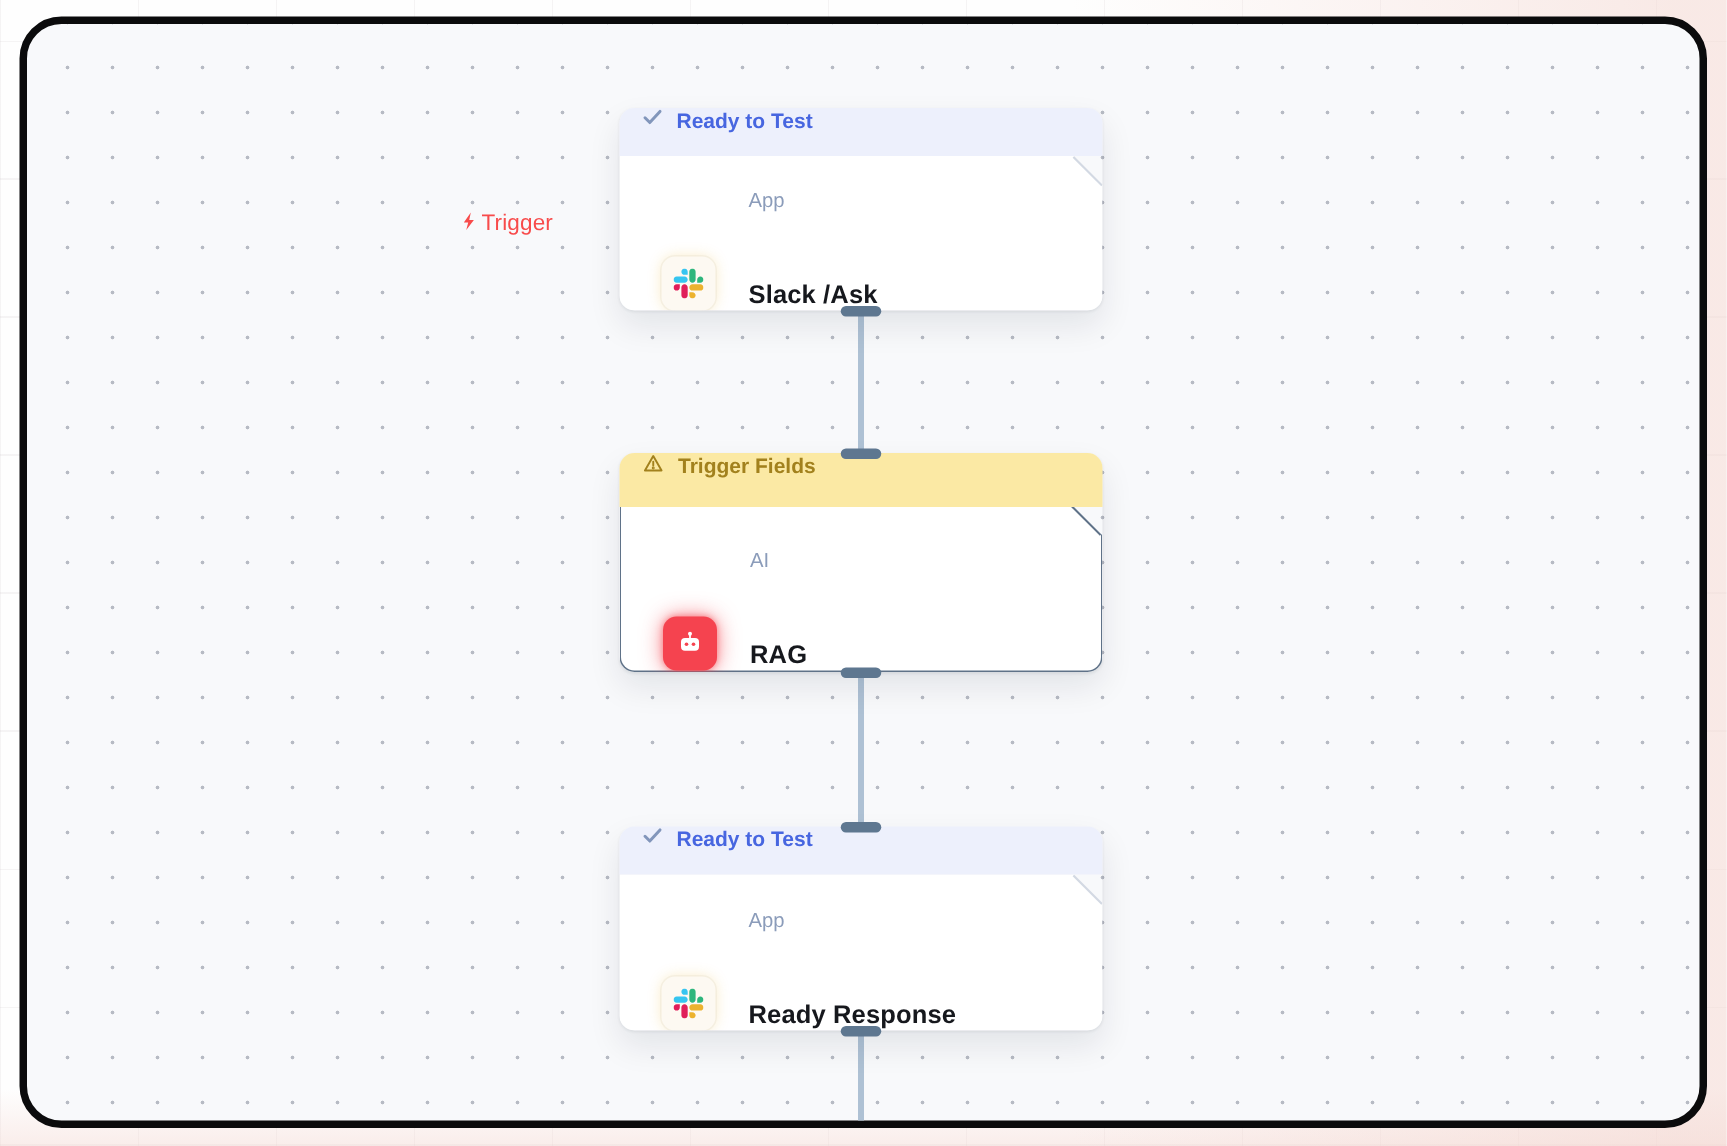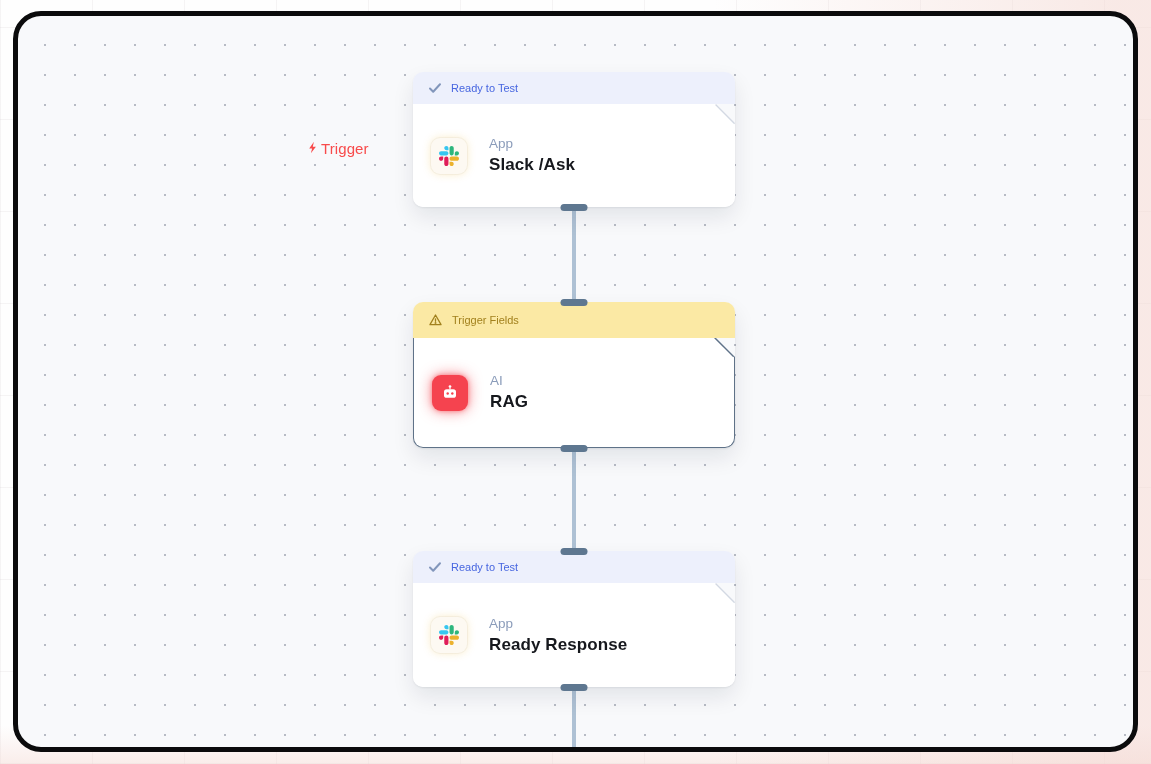--- a/index.html
+++ b/index.html
@@ -27,40 +27,40 @@
     color:#f84b4b;font-size:15px;font-weight:500;letter-spacing:.1px;
   }
   .trigger-badge svg{display:block;}
   
   .flow{position:absolute;left:395px;top:56px;width:322px;display:flex;flex-direction:column;align-items:stretch;}
   .node{
     position:relative;border-radius:10px;
     box-shadow:0 1px 2px rgba(16,24,40,.07),0 10px 22px rgba(16,24,40,.09);
   }
   .node-header{
-    display:flex;align-items:center;gap:9px;box-sizing:border-box;
+    display:flex;align-items:flex-start;gap:9px;box-sizing:border-box;
     padding:0 15px;border-radius:10px 10px 0 0;
-    font-size:11px;font-weight:400;
+    font-size:14px;font-weight:700;
   }
   .node-header.ready{background:#edf0fc;color:#4766e0;height:32px;}
   .node-header.warn{background:#fbe9a4;color:#a2811d;height:36px;}
   .hicon{display:flex;align-items:center;}
   .node-body{
     position:relative;background:#ffffff;border-radius:0 0 10px 10px;box-sizing:border-box;
-    display:flex;align-items:center;gap:22px;padding-left:18px;
+    display:flex;align-items:flex-end;gap:22px;padding-left:28px;
     clip-path:polygon(0 0,calc(100% - 19px) 0,100% 19px,100% 100%,0 100%);
   }
   .n1 .node-body{height:103px;}
   .n2 .node-body{height:110px;border:1.6px solid #5f7288;border-top:none;}
   .n3 .node-body{height:104px;}
   .notch-line{position:absolute;top:8.5px;right:-4px;width:27px;height:1.5px;background:#d3d9e3;transform:rotate(45deg);}
   .n2 .notch-line{background:#5f7288;height:1.8px;top:8px;}
   .txt{display:flex;flex-direction:column;gap:4px;}
   .cat{font-size:13.5px;color:#8b9cba;}
-  .title{font-size:17px;font-weight:600;color:#16181d;letter-spacing:.1px;}
+  .title{font-size:17px;font-weight:600;color:#16181d;letter-spacing:.1px;margin-top:42px;}
   
   .tile{width:36px;height:36px;border-radius:9px;display:flex;align-items:center;justify-content:center;flex:0 0 auto;}
   .tile.slack{background:#fdf9f2;box-shadow:0 0 0 1px rgba(60,40,20,.04),0 0 9px rgba(236,178,46,.28);}
   .tile.ai{background:#f5434f;box-shadow:0 0 14px rgba(244,63,74,.65),0 0 4px rgba(244,63,74,.5);}
   
   .handle{
     position:absolute;left:50%;transform:translateX(-50%);
     width:27px;height:7px;border-radius:3.5px;background:#5e7790;z-index:3;
   }
   .handle.ht{top:-3.5px;} .handle.hb{bottom:-3.5px;}

